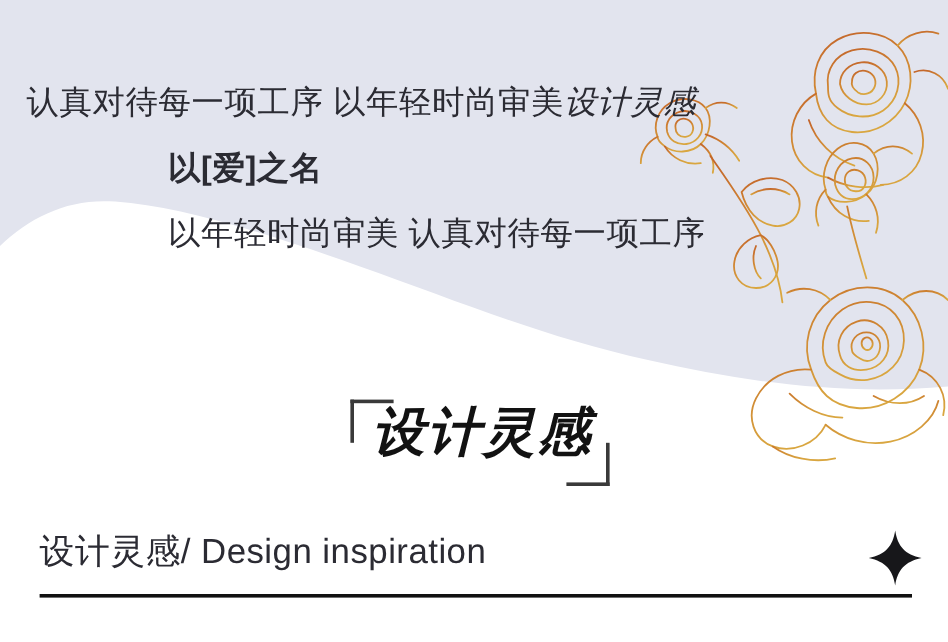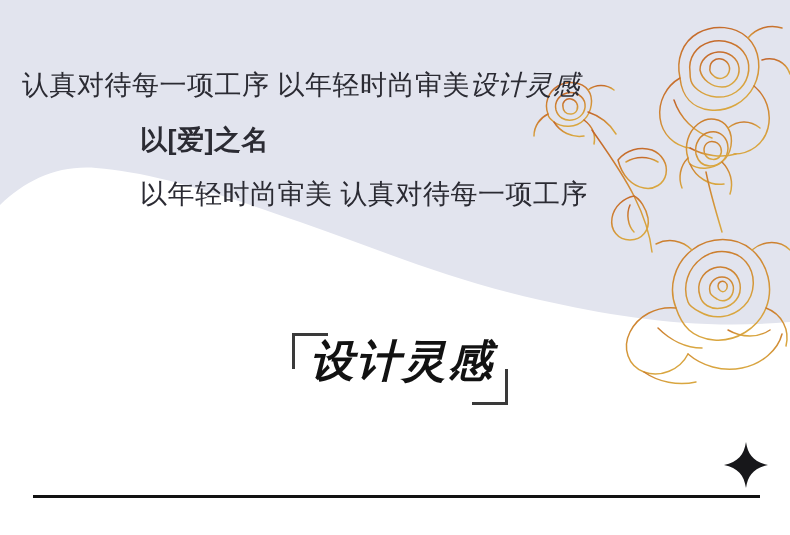--- a/index.html
+++ b/index.html
@@ -234,20 +234,21 @@
     <div class="hl-line hl-line-2">以[爱]之名</div>
     <div class="hl-line hl-line-3">以年轻时尚审美 认真对待每一项工序</div>
   </div>
 
   <div class="title-block">
     <span class="bracket bracket-tl"></span>
     <span class="bracket bracket-br"></span>
     <div class="title-text">设计灵感</div>
   </div>
 
+  <div class="subtitle">设计灵感/ Design inspiration</div>
 
   <svg class="sparkle" viewBox="0 0 46 48" xmlns="http://www.w3.org/2000/svg">
     <path d="M23,1 C25,14 31,21 45,24 C31,27 25,34 23,47 C21,34 15,27 1,24 C15,21 21,14 23,1 Z" fill="#17171a"></path>
   </svg>
 
   <div class="rule"></div>
 
 </div>
 
 </body></html>

